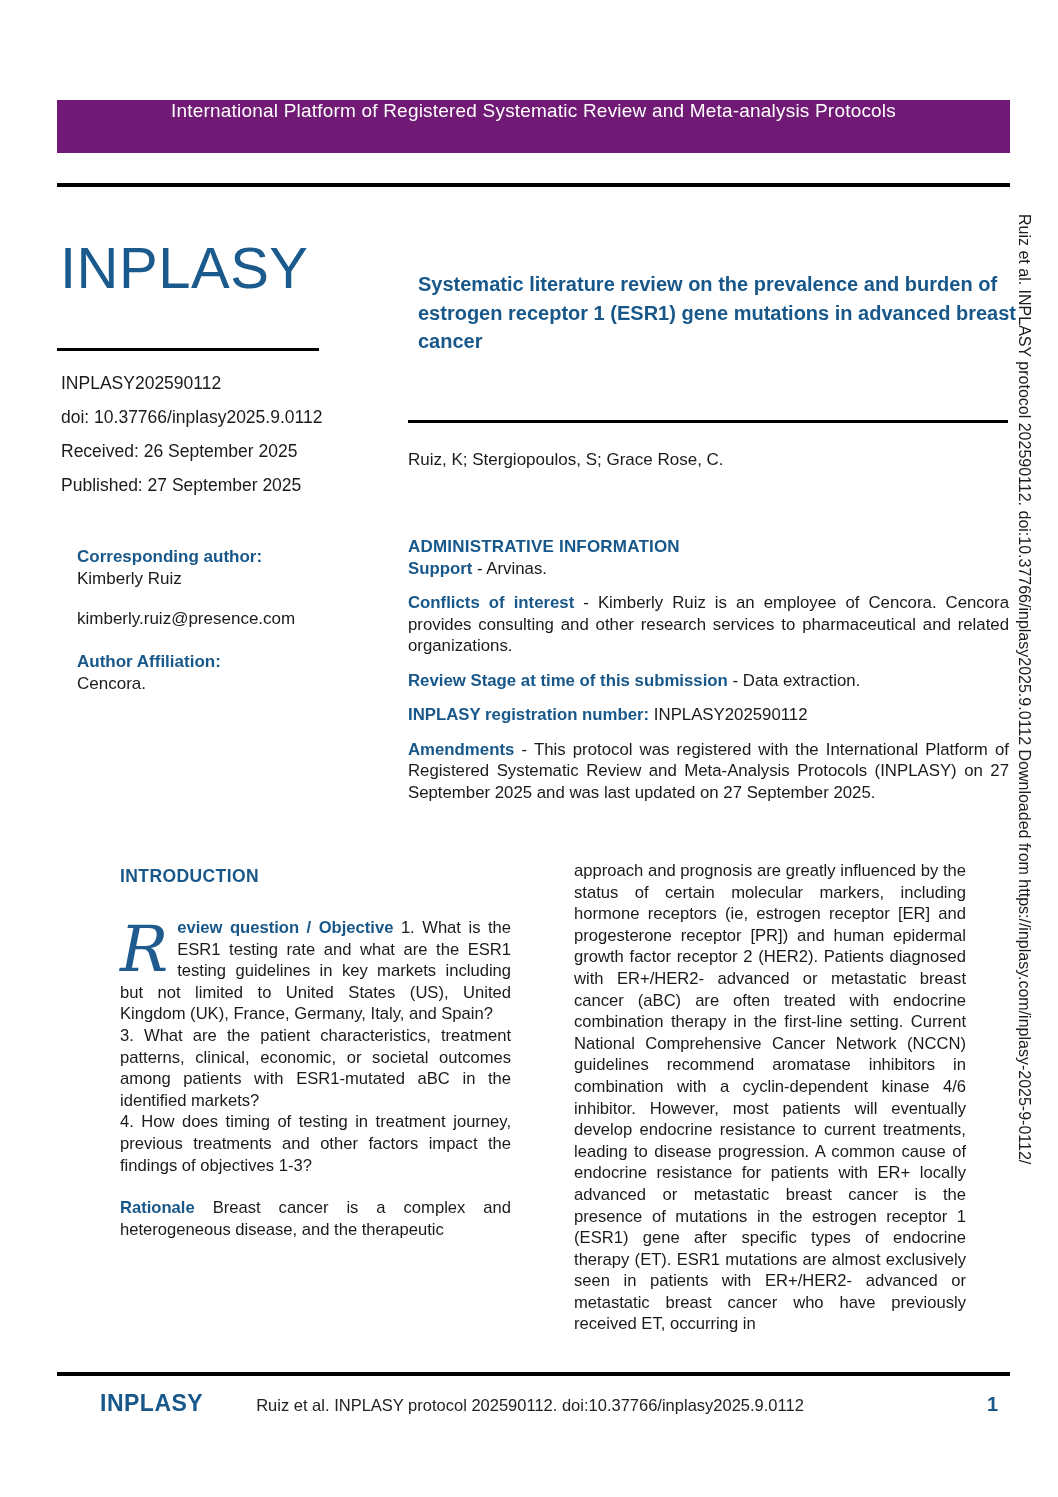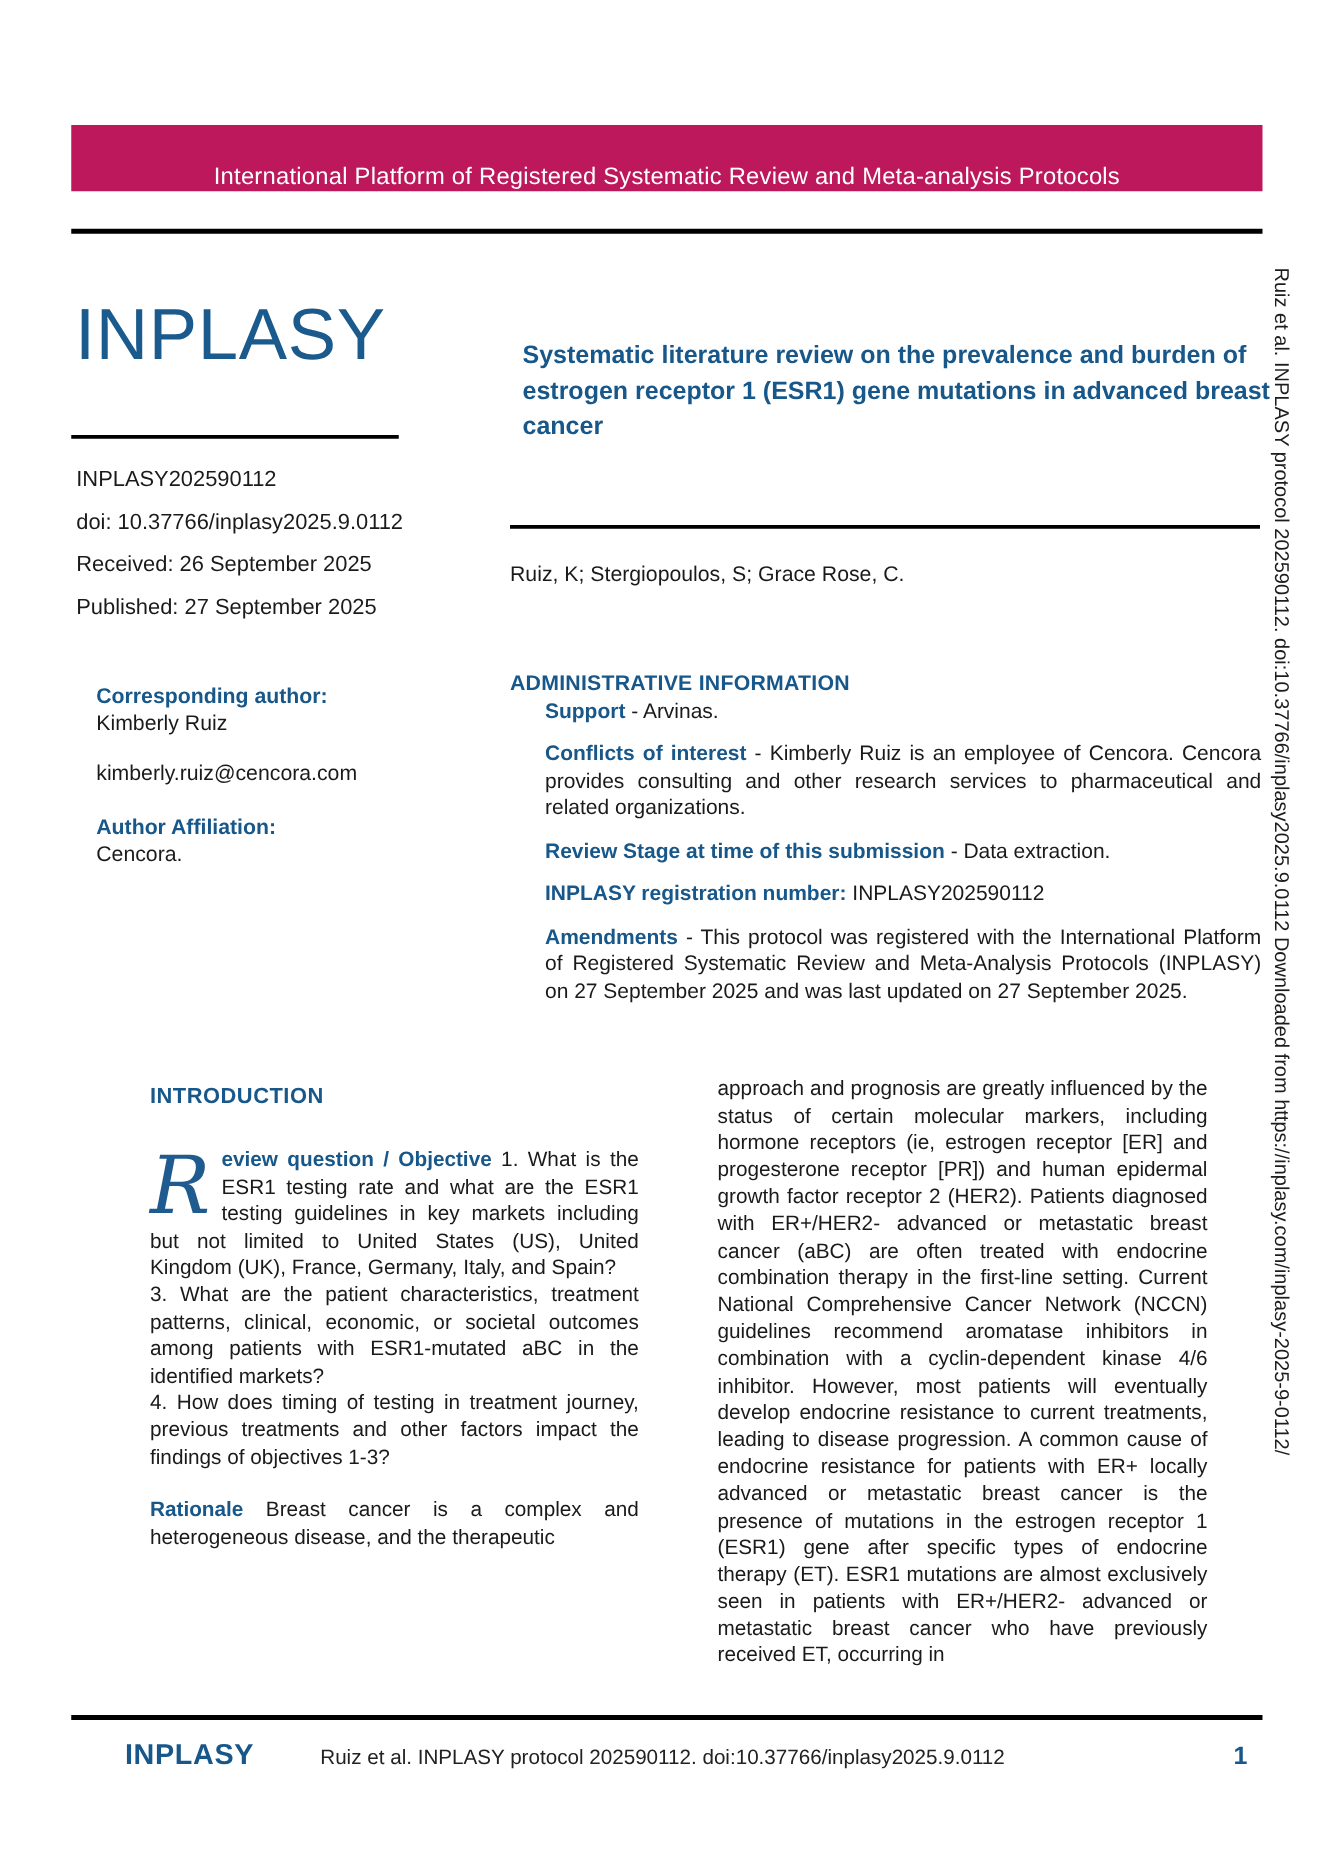--- a/index.html
+++ b/index.html
@@ -3,21 +3,21 @@
 <meta charset="utf-8">
 <style>
   * { margin:0; padding:0; box-sizing:border-box; }
   html,body { background:#ffffff; }
   .page {
     position:relative; width:1058px; height:1497px; background:#ffffff;
     font-family:"Liberation Sans", sans-serif; color:#1a1a1a; overflow:hidden;
   }
   .banner {
     position:absolute; left:57px; top:100px; width:953px; height:53px;
-    background:#be185d; color:#ffffff; display:flex; align-items:flex-end;
+    background:#701a75; color:#ffffff; display:flex; align-items:flex-start;
     justify-content:center; font-size:19px; letter-spacing:0.2px;
   }
   .header-rule { position:absolute; left:57px; top:183px; width:953px; height:4px; background:#000; }
 
   .logo {
     position:absolute; left:60px; top:234px; font-size:58px; color:#1a5a8c;
     letter-spacing:0.5px;
   }
   .logo-rule { position:absolute; left:57px; top:348px; width:262px; height:3px; background:#000; }
 
@@ -31,21 +31,21 @@
   .corr .email { margin-top:18px; }
   .corr .affil-heading { margin-top:21px; }
 
   .titleblock { position:absolute; left:408px; top:270px; width:604px;margin-left:10px; }
   .doc-title { font-size:20px; font-weight:bold; color:#17578a; line-height:28.5px; }
   .authors-rule { position:absolute; left:408px; top:420px; width:600px; height:3px; background:#000; }
   .authors { position:absolute; left:408px; top:450px; width:600px; font-size:17px; }
 
   .admin { position:absolute; left:408px; top:536px; width:601px; font-size:16.8px; line-height:21.5px; }
   .admin .section-heading { font-size:17px; font-weight:bold; color:#17578a; margin-bottom:0; letter-spacing:0.2px; }
-  .admin .row { margin-bottom:13px;margin-left:28px; }
+  .admin .row { margin-bottom:13px; }
   .admin .para { text-align:justify; }
 
   .intro {
     position:absolute; left:100px; top:860px; width:866px; display:flex; gap:43px;
     font-size:16.6px; line-height:21.6px;
   }
   .intro-col { width:411px; text-align:justify;margin-left:20px; }
   .intro-col.second { width:412px; }
   .intro-heading { font-size:17.5px; font-weight:bold; color:#17578a; letter-spacing:0.4px; line-height:22px; padding-top:5px; margin-bottom:30px; text-align:left; }
   .dropcap {
@@ -82,21 +82,21 @@
   <div class="meta">
     <div>INPLASY202590112</div>
     <div>doi: 10.37766/inplasy2025.9.0112</div>
     <div>Received: 26 September 2025</div>
     <div class="published">Published: 27 September 2025</div>
   </div>
 
   <div class="corr">
     <div class="blue-bold">Corresponding author:</div>
     <div>Kimberly Ruiz</div>
-    <div class="email">kimberly.ruiz@cencora.com</div>
+    <div class="email">kimberly.ruiz@presence.com</div>
     <div class="blue-bold affil-heading">Author Affiliation:</div>
     <div>Cencora.</div>
   </div>
 
   <div class="titleblock">
     <div class="doc-title">Systematic literature review on the prevalence and burden of estrogen receptor 1 (ESR1) gene mutations in advanced breast cancer</div>
   </div>
   <div class="authors-rule"></div>
   <div class="authors">Ruiz, K; Stergiopoulos, S; Grace Rose, C.</div>
 

